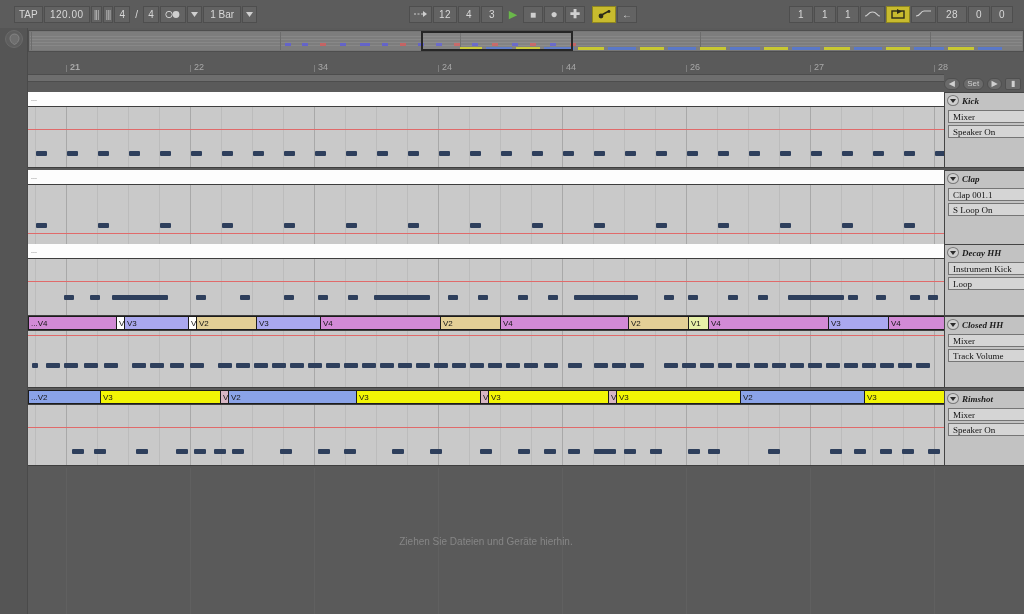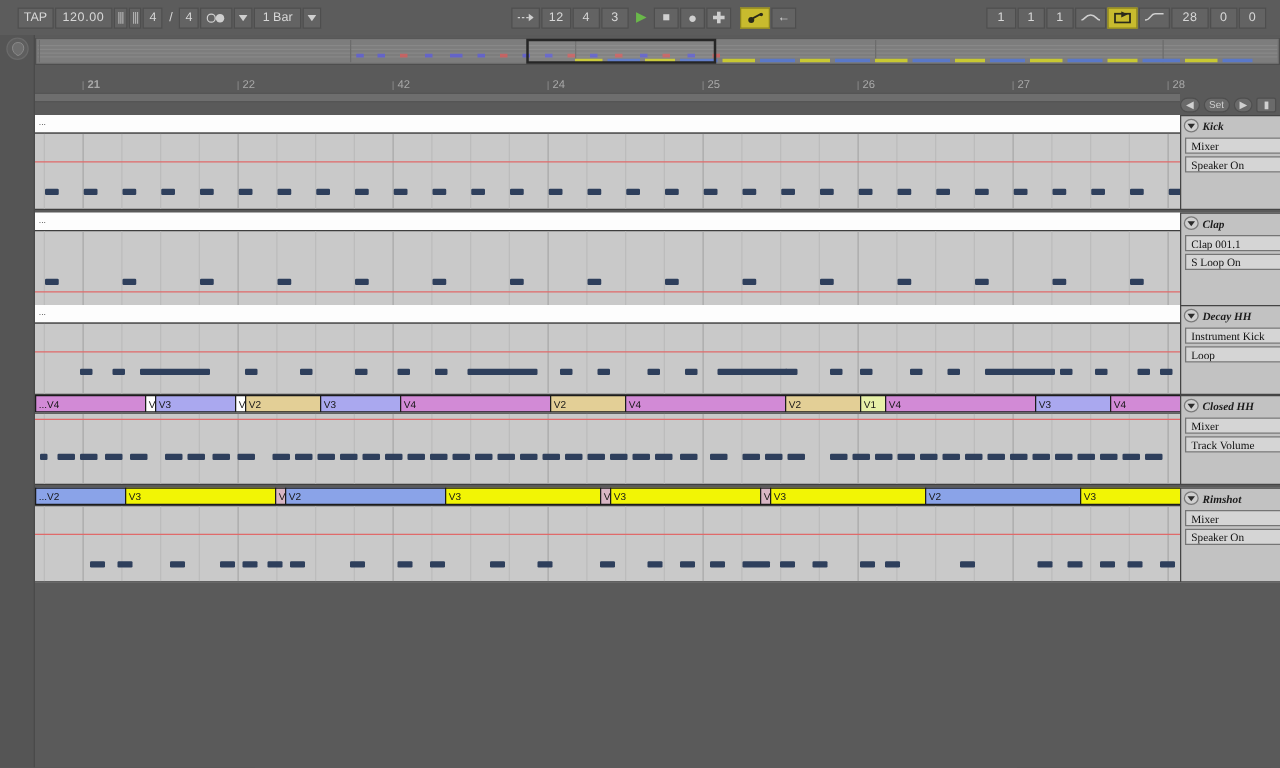--- a/index.html
+++ b/index.html
@@ -312,25 +312,25 @@
       </div>
   <div class="ov-sel" style="left: 392px; width: 152px;"></div>
     </div>
 
   <div class="ruler" id="ruler">
       <div class="rtick" style="left: 38px;"></div>
       <div class="rlabel" style="left: 39px; font-weight: bold;">21</div>
       <div class="rtick" style="left: 162px;"></div>
       <div class="rlabel" style="left: 163px;">22</div>
       <div class="rtick" style="left: 286px;"></div>
-      <div class="rlabel" style="left: 287px;">42</div>
+      <div class="rlabel" style="left: 287px;">34</div>
       <div class="rtick" style="left: 410px;"></div>
       <div class="rlabel" style="left: 411px;">24</div>
       <div class="rtick" style="left: 534px;"></div>
-      <div class="rlabel" style="left: 535px;">25</div>
+      <div class="rlabel" style="left: 535px;">44</div>
       <div class="rtick" style="left: 658px;"></div>
       <div class="rlabel" style="left: 659px;">26</div>
       <div class="rtick" style="left: 782px;"></div>
       <div class="rlabel" style="left: 783px;">27</div>
       <div class="rtick" style="left: 906px;"></div>
       <div class="rlabel" style="left: 907px;">28</div>
     </div>
   <div class="ruler-bottom"></div>
   <div class="locbar">
     <div class="loc-btn">◀</div>
@@ -763,14 +763,27 @@
           <span class="arr"></span>
         </div>
         <div class="th-sel">
           <span class="lbl">Speaker On</span>
           <span class="arr"></span>
         </div>
         <div class="th-add">+</div>
       </div>
     </div>
 
+  <div class="dropzone">
+    <div class="vgrid-bg" id="dropgrid">
+        <div class="gridline" style="left: 38px;"></div>
+        <div class="gridline" style="left: 162px;"></div>
+        <div class="gridline" style="left: 286px;"></div>
+        <div class="gridline" style="left: 410px;"></div>
+        <div class="gridline" style="left: 534px;"></div>
+        <div class="gridline" style="left: 658px;"></div>
+        <div class="gridline" style="left: 782px;"></div>
+        <div class="gridline" style="left: 906px;"></div>
+      </div>
+    <span style="position:relative">Ziehen Sie Dateien und Geräte hierhin.</span>
+  </div>
 
 </div>
 
 </body></html>

